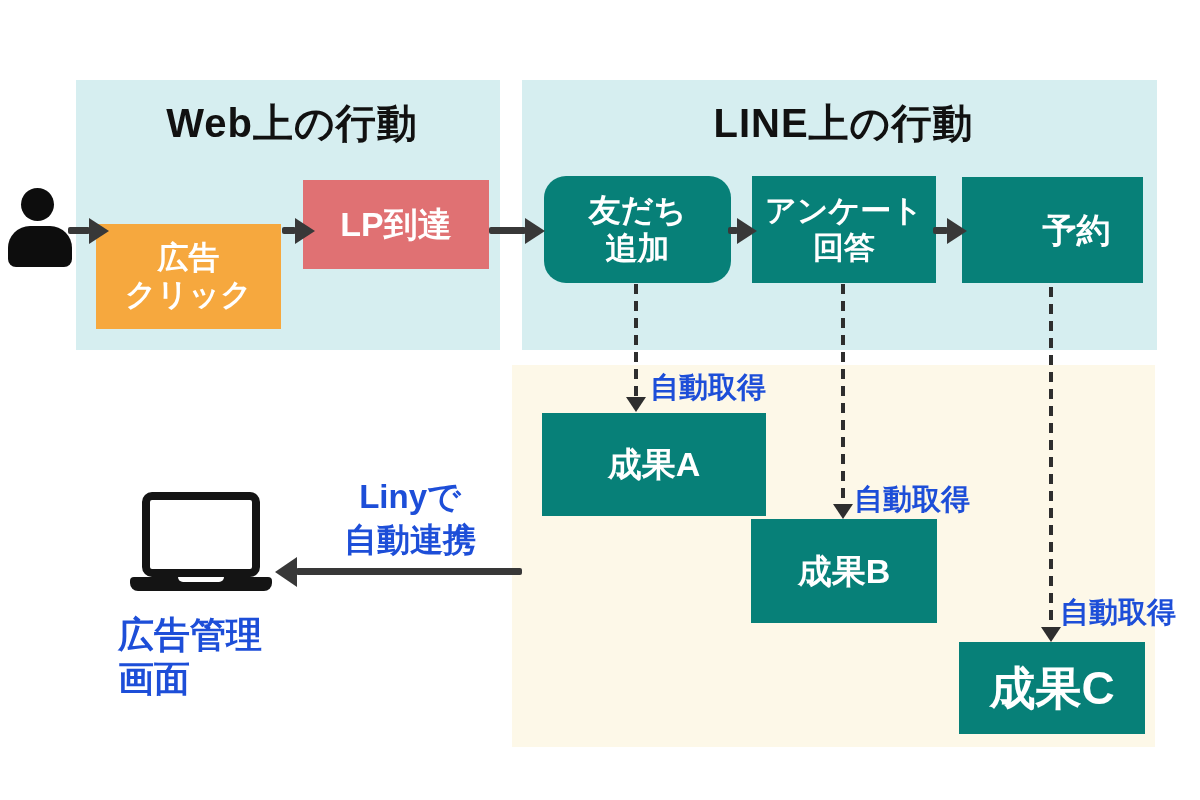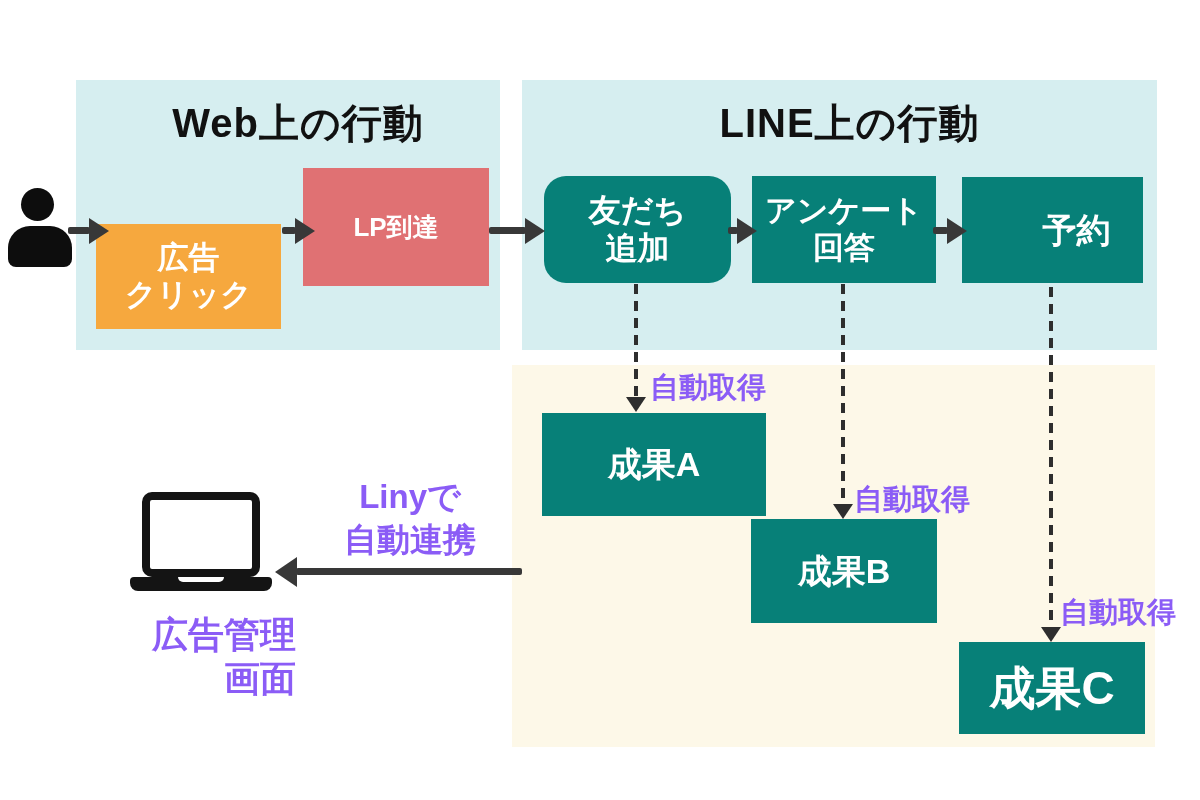--- a/index.html
+++ b/index.html
@@ -11,37 +11,37 @@
     color: #111;
   }
   .abs { position: absolute; }
 
   
   .panel { position: absolute; }
   .panel-web    { left: 76px;  top: 80px;  width: 424px; height: 270px; background: #d6eef0; }
   .panel-line   { left: 522px; top: 80px;  width: 635px; height: 270px; background: #d6eef0; }
   .panel-result { left: 512px; top: 365px; width: 643px; height: 382px; background: #fdf8e8; }
   .panel-title {
-    position: absolute; left: 10px; top: 16px; width: 100%;
+    position: absolute; left: 4px; top: 16px; width: 100%;
     text-align: center; font-size: 40px; font-weight: 700; color: #111;
     letter-spacing: 1px; white-space: nowrap;
   }
 
   
   .node {
     position: absolute; display: flex; align-items: center; justify-content: center;
     color: #ffffff; font-weight: 700; text-align: center; line-height: 1.18;
     white-space: pre-line;
   }
   .node-orange { background: #f6a83e; margin-top: 48px; }
   .node-red    { background: #e07173; }
   .node-teal   { background: #078078; }
 
   .n-adclick { left: 96px;  top: 176px; width: 185px; height: 105px; font-size: 31px; }
-  .n-lp      { left: 303px; top: 168px; width: 186px; height: 118px; font-size: 26px; }
+  .n-lp      { left: 303px; top: 180px; width: 186px; height: 89px; font-size: 34px; }
   .n-friend  { left: 544px; top: 176px; width: 187px; height: 107px; font-size: 32px; border-radius: 22px; }
   .n-survey  { left: 752px; top: 176px; width: 184px; height: 107px; font-size: 31px; }
   .n-reserve { left: 962px; top: 177px; width: 181px; height: 106px; font-size: 34px; padding-left: 48px; }
   .n-res-a   { left: 542px; top: 413px; width: 224px; height: 103px; font-size: 34px; }
   .n-res-b   { left: 751px; top: 519px; width: 186px; height: 104px; font-size: 34px; }
   .n-res-c   { left: 959px; top: 642px; width: 186px; height: 92px; font-size: 46px; }
 
   
   .h-arrow {
     position: absolute; height: 7px; background: #383838; border-radius: 2px;
@@ -81,28 +81,28 @@
     border-top: 15px solid #2e2e2e;
     border-left: 10px solid transparent;
     border-right: 10px solid transparent;
   }
   .d-a { left: 634px;  top: 284px; height: 114px; }
   .d-b { left: 841px;  top: 284px; height: 221px; }
   .d-c { left: 1049px; top: 287px; height: 341px; }
 
   
   .anno {
-    position: absolute; font-weight: 700; color: #8b5cf6; white-space: pre-line;
+    position: absolute; font-weight: 700; color: #1d4ed8; white-space: pre-line;
   }
   .auto-label { font-size: 29px; white-space: nowrap; }
   .auto-a { left: 650px;  top: 368px; }
   .auto-b { left: 854px;  top: 480px; }
   .auto-c { left: 1060px; top: 593px; }
   .liny-label  { left: 326px; top: 476px; width: 168px; font-size: 33px; line-height: 1.3; text-align: center; }
-  .admin-label { left: 118px; top: 613px; width: 178px; font-size: 36px; line-height: 1.22; text-align: right; }
+  .admin-label { left: 118px; top: 613px; width: 178px; font-size: 36px; line-height: 1.22; text-align: left; }
 
   
   .person-head {
     left: 21px; top: 188px; width: 33px; height: 33px;
     border-radius: 50%; background: #0d0d0d;
   }
   .person-body {
     left: 8px; top: 226px; width: 64px; height: 41px;
     background: #0d0d0d; border-radius: 22px 22px 8px 8px;
   }

